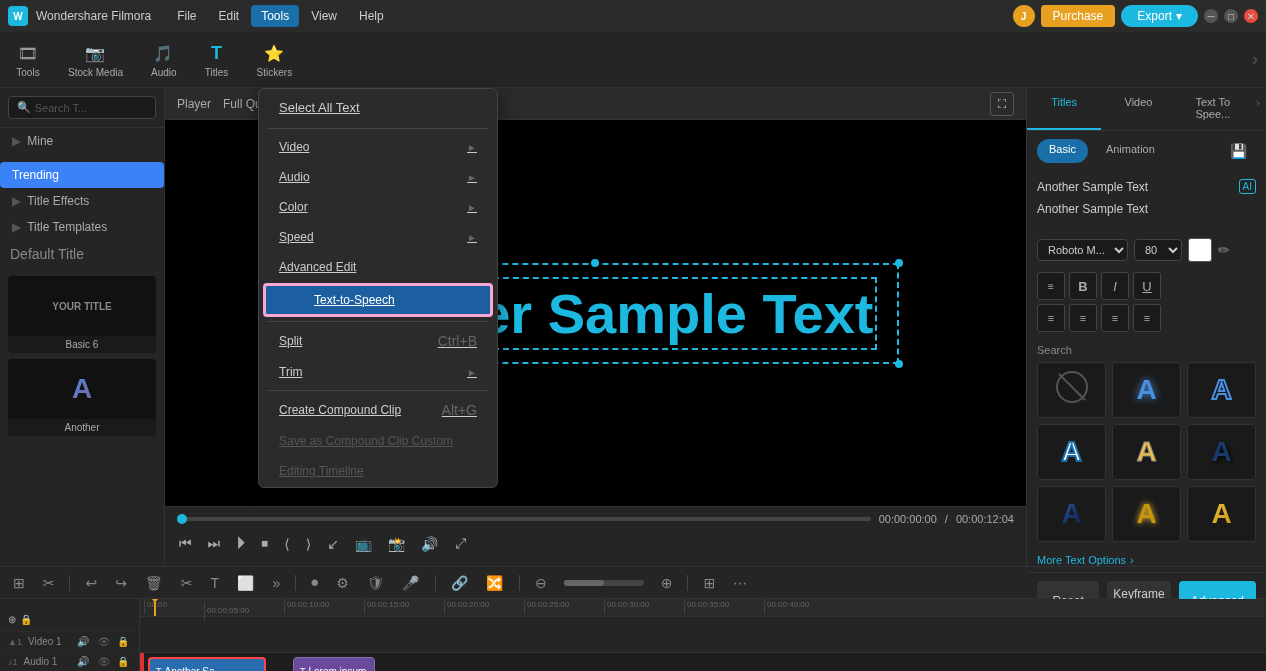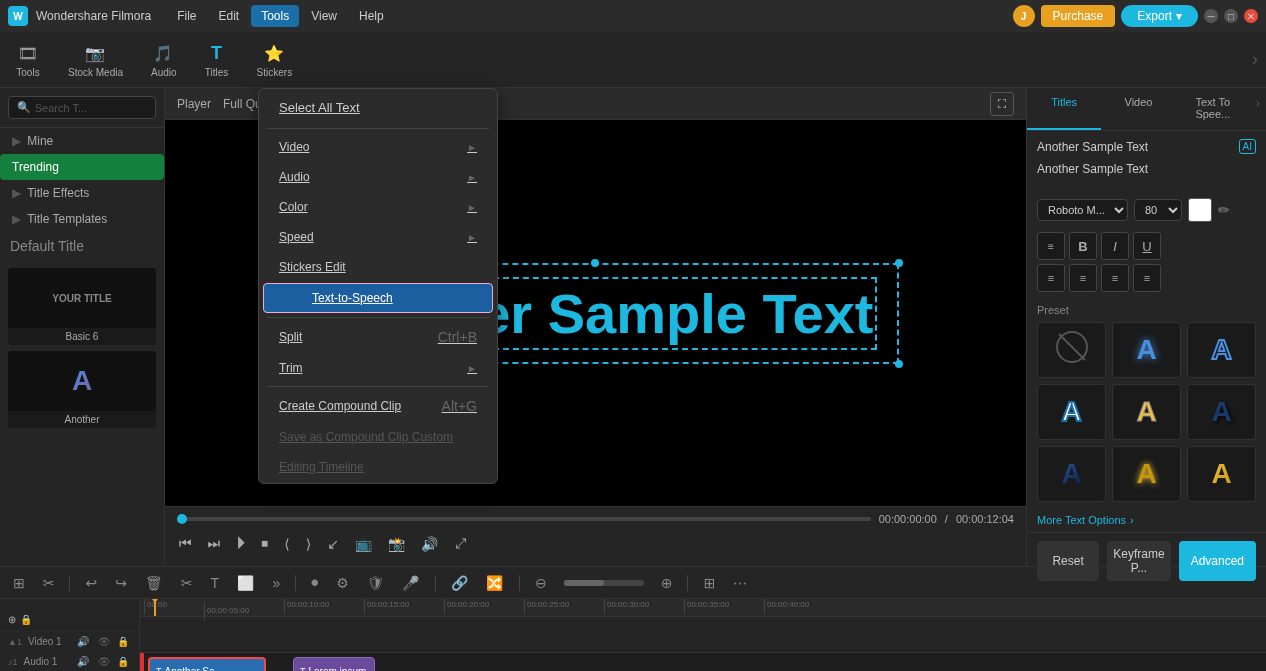--- a/index.html
+++ b/index.html
@@ -28,21 +28,21 @@
     .chevron-right { font-size: 18px; color: #555; cursor: pointer; margin-left: auto; }
 
     
     .main-layout { display: flex; height: calc(671px - 32px - 56px - 105px); }
 
     
     .left-panel { width: 165px; background: #252525; border-right: 1px solid #333; display: flex; flex-direction: column; }
     .left-top { padding: 8px; border-bottom: 1px solid #333; }
     .search-box { background: #1a1a1a; border: 1px solid #444; border-radius: 4px; padding: 4px 8px; width: 100%; color: #aaa; font-size: 11px; display: flex; align-items: center; gap: 4px; }
     .left-nav-item { padding: 6px 12px; cursor: pointer; color: #aaa; font-size: 12px; border-radius: 4px; display: flex; align-items: center; gap: 6px; }
-    .left-nav-item.active { background: #15803d; color: white; }
+    .left-nav-item.active { background: #3b82f6; color: white; margin-top: 8px; }
     .thumbnail-area { padding: 8px; }
     .thumb-item { background: #1a1a1a; border-radius: 4px; margin-bottom: 6px; overflow: hidden; }
     .thumb-preview { height: 60px; background: #111; display: flex; align-items: center; justify-content: center; }
     .thumb-label { font-size: 10px; color: #aaa; padding: 3px 6px; text-align: center; }
     .thumb-preview-a { font-size: 28px; font-weight: bold; background: linear-gradient(135deg, #4a90d9, #7b5ea7); -webkit-background-clip: text; -webkit-text-fill-color: transparent; }
 
     
     .center-panel { flex: 1; display: flex; flex-direction: column; }
     .player-bar { height: 32px; background: #2b2b2b; display: flex; align-items: center; padding: 0 12px; gap: 12px; border-bottom: 1px solid #333; }
     .player-bar-label { color: #aaa; font-size: 12px; }
@@ -270,20 +270,25 @@
     </div>
   </div>
 
   <div class="right-panel">
     <div class="right-tabs">
       <div class="right-tab active">Titles</div>
       <div class="right-tab">Video</div>
       <div class="right-tab">Text To Spee...</div>
       <div class="right-tab-more">›</div>
     </div>
+    <div class="right-sub-tabs">
+      <div class="sub-tab active">Basic</div>
+      <div class="sub-tab">Animation</div>
+      <div class="right-save-icon">💾</div>
+    </div>
     <div class="text-preview-box">
       <div class="text-ai-row">
         <span class="text-title">Another Sample Text</span>
         <span class="ai-icon">AI</span>
       </div>
       <div class="text-display">Another Sample Text</div>
     </div>
     <div class="font-row">
       <select class="font-select">
         <option>Roboto M...</option>
@@ -306,21 +311,21 @@
           <u>U</u>
         </div>
     </div>
     <div class="align-row">
       <div class="align-btn">≡</div>
       <div class="align-btn">≡</div>
       <div class="align-btn">≡</div>
       <div class="align-btn">≡</div>
     </div>
     <div class="preset-section">
-      <div class="preset-label">Preset</div>
+      <div class="preset-label">Search</div>
       <div class="preset-grid">
         <div class="preset-item">
           <span style="font-size:28px; color:#555; position:relative;">
             <svg width="36" height="36" viewBox="0 0 36 36">
                 <circle cx="18" cy="18" r="15" fill="none" stroke="#555" stroke-width="2"></circle>
                 <line x1="5" y1="5" x2="31" y2="31" stroke="#555" stroke-width="2"></line>
               </svg>
           </span>
         </div>
         <div class="preset-item">
@@ -464,22 +469,22 @@
     <span class="dd-arrow">►</span>
   </div>
   <div class="dd-item">
     <span>Color</span>
     <span class="dd-arrow">►</span>
   </div>
   <div class="dd-item">
     <span>Speed</span>
     <span class="dd-arrow">►</span>
   </div>
-  <div class="dd-item">Stickers Edit</div>
-  <div class="dd-item highlighted" style="border: 1px solid #f9a8d4; border-radius: 4px; background:#1b5fa0;padding-left:48px;">
+  <div class="dd-item">Advanced Edit</div>
+  <div class="dd-item highlighted" style="border: 3px solid #f9a8d4; border-radius: 4px; background:#1b5fa0;padding-left:48px;">
     <span>Text-to-Speech</span>
   </div>
   <div class="dd-sep"></div>
   <div class="dd-item">
     <span>Split</span>
     <span class="dd-shortcut">Ctrl+B</span>
   </div>
   <div class="dd-item">
     <span>Trim</span>
     <span class="dd-arrow">►</span>

